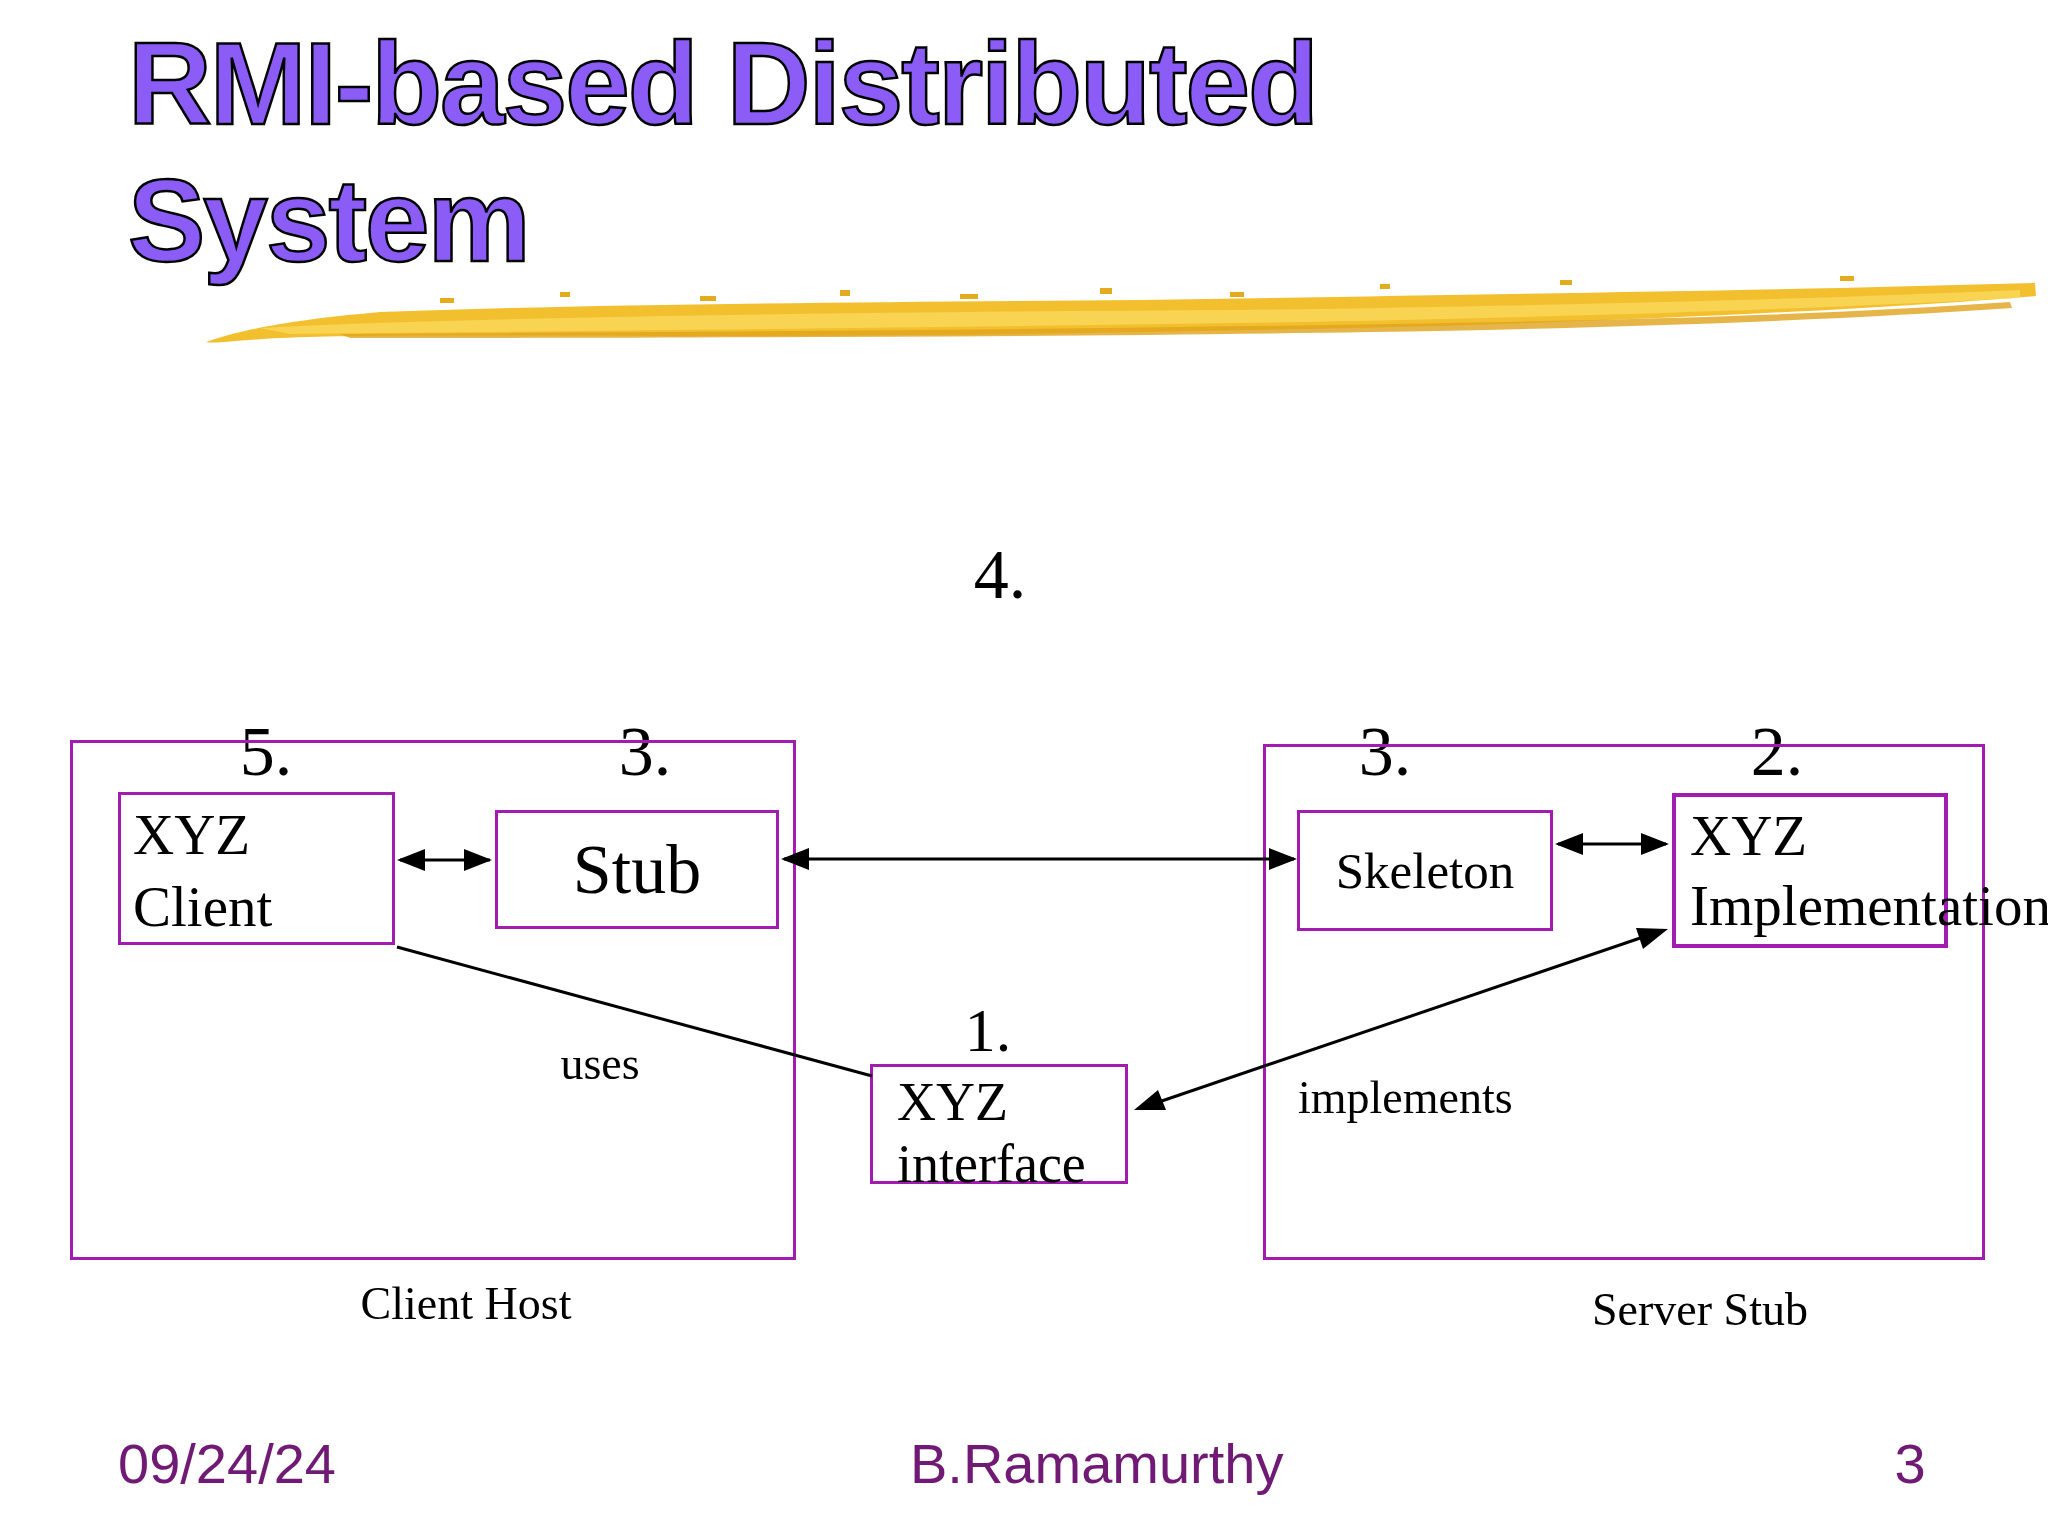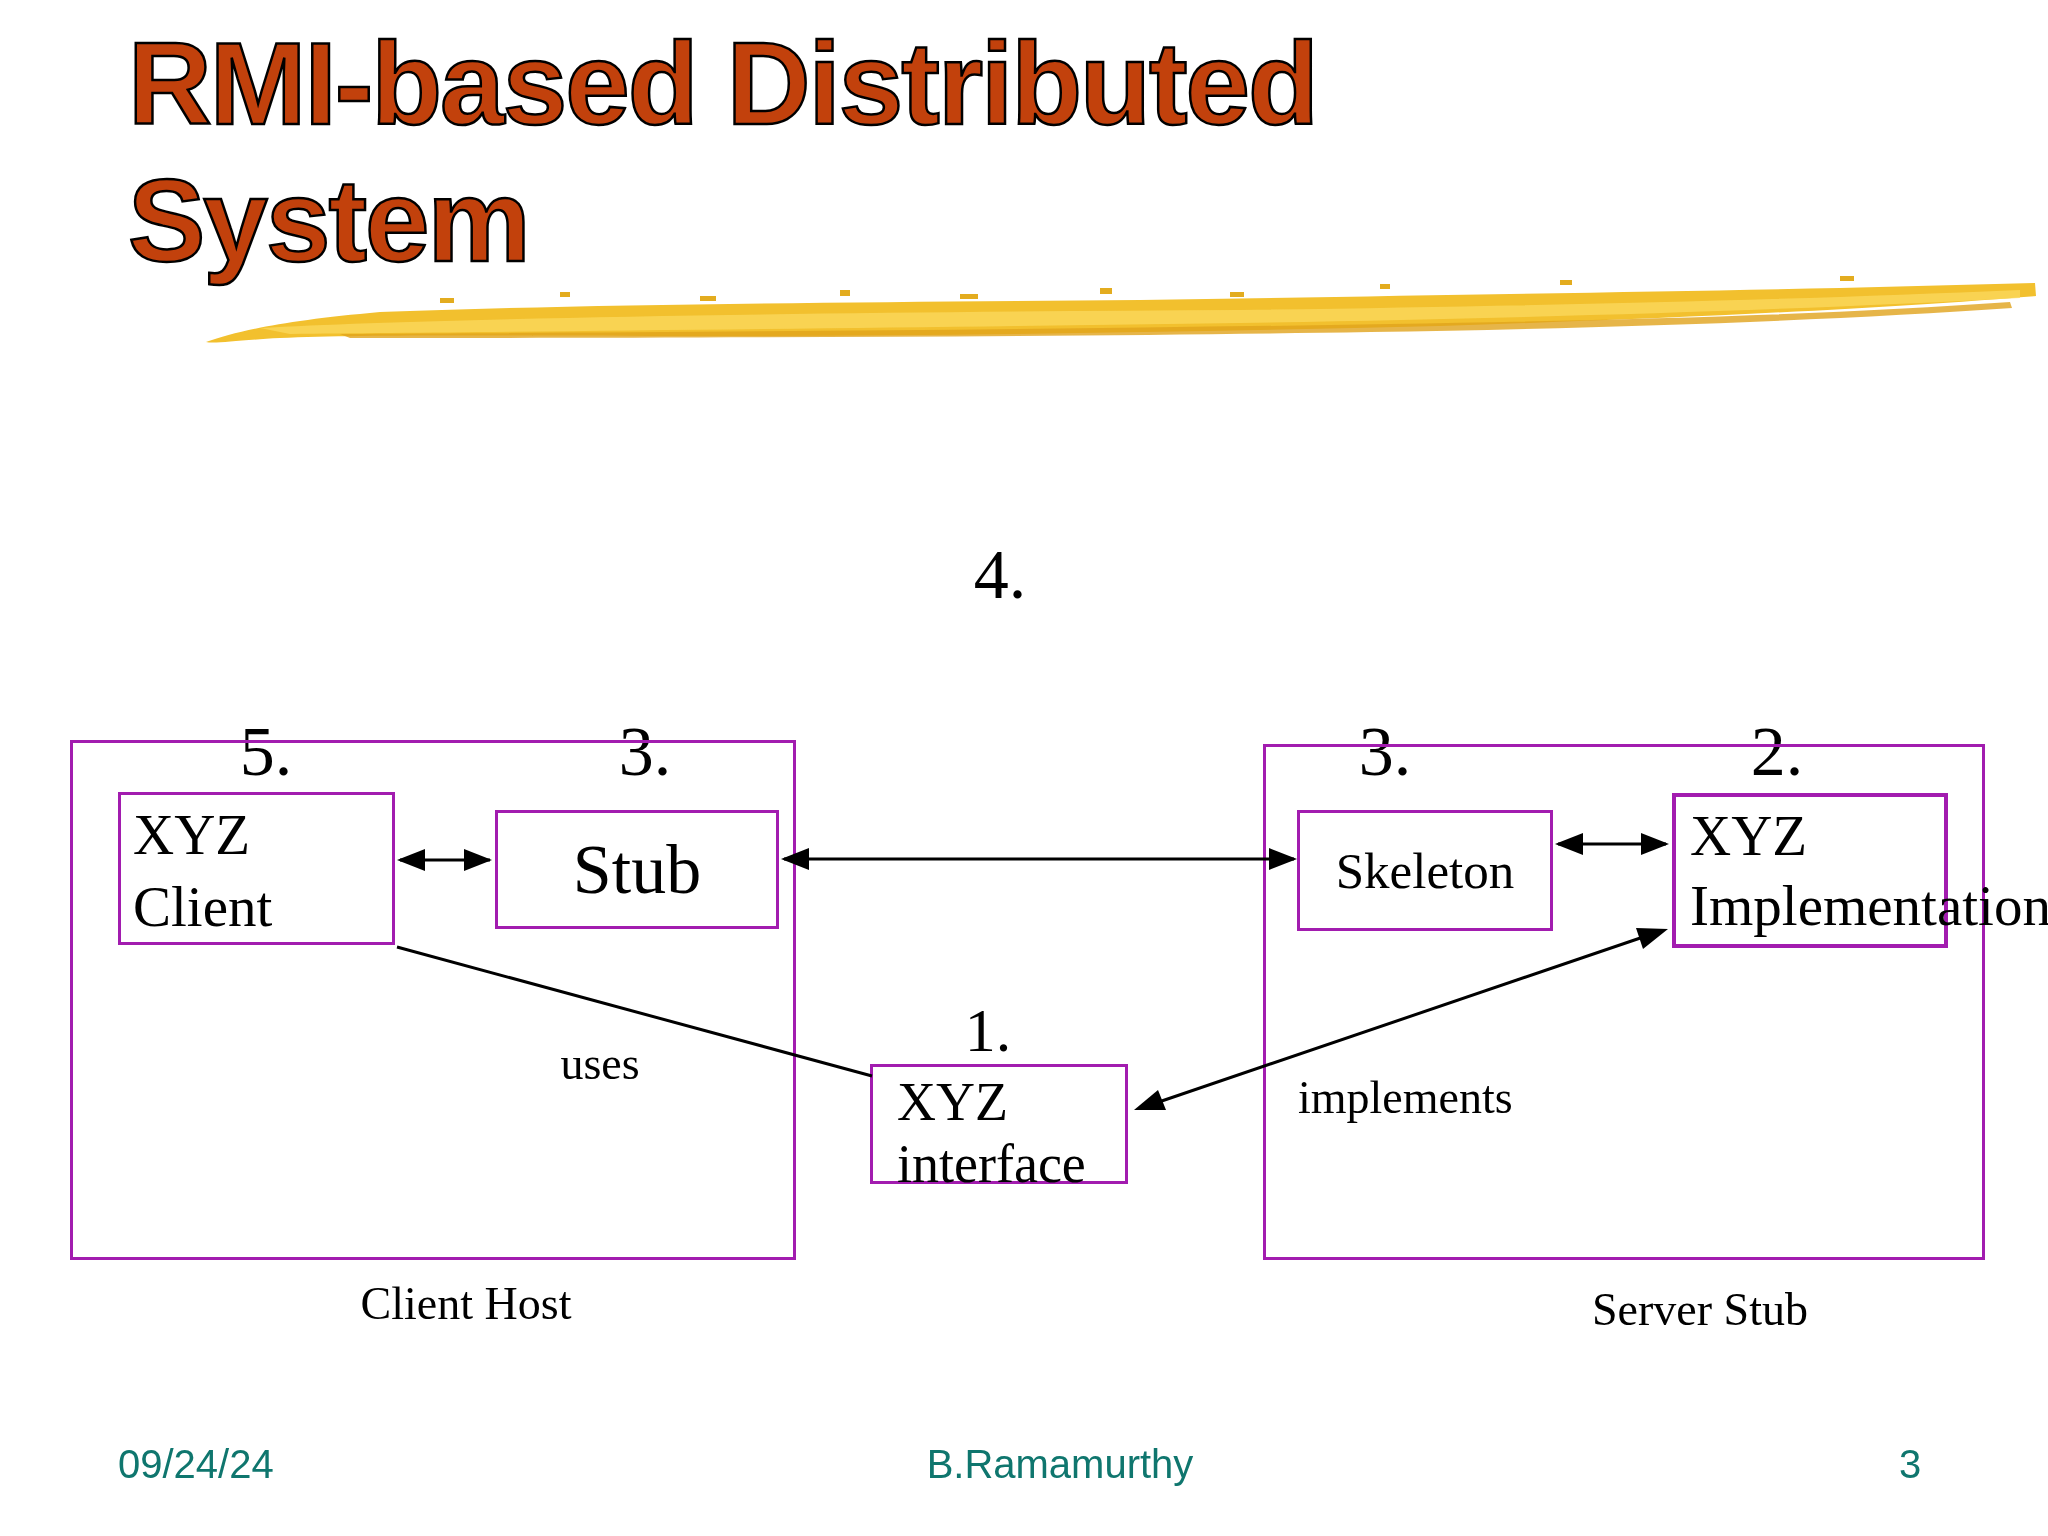--- a/index.html
+++ b/index.html
@@ -3,42 +3,42 @@
 <meta charset="utf-8">
 <style>
   html,body{margin:0;padding:0;background:#fff;}
   .slide{position:relative;width:2048px;height:1536px;background:#FFFFFF;overflow:hidden;
          font-family:"Liberation Serif","DejaVu Serif",serif;color:#000;}
 
   
   .title{position:absolute;left:128px;top:16px;width:1560px;
          font-family:"Liberation Sans","DejaVu Sans",sans-serif;
          font-weight:bold;font-size:116px;line-height:1.18;letter-spacing:-2px;
-         color:#c2410c;-webkit-text-stroke:2.5px #000;}
+         color:#8b5cf6;-webkit-text-stroke:2.5px #000;}
 
   
   .brush{position:absolute;left:140px;top:268px;width:1908px;height:104px;}
 
   
   .box{position:absolute;border:3px solid #a21caf;box-sizing:border-box;background:transparent;}
   .host-box{border-width:3px;}
   .impl-box{border-width:4px;}
 
   .boxtext{position:absolute;white-space:nowrap;}
   .center{display:flex;align-items:center;justify-content:center;text-align:left;}
 
   .step{position:absolute;width:140px;text-align:center;font-size:70px;line-height:80px;}
   .biglabel{font-size:46px;line-height:76px;}
 
   .svg-overlay{position:absolute;left:0;top:0;width:2048px;height:1536px;pointer-events:none;}
 
   
   .footer-text{position:absolute;top:1438px;
        font-family:"Liberation Sans","DejaVu Sans",sans-serif;
-       font-size:40px;line-height:52px;color:#0f766e;}
+       font-size:56px;line-height:52px;color:#701a75;}
 </style>
 </head>
 <body>
 
 <div class="slide">
 
   <div class="title">
     <div>RMI-based Distributed</div>
     <div>System</div>
   </div>

